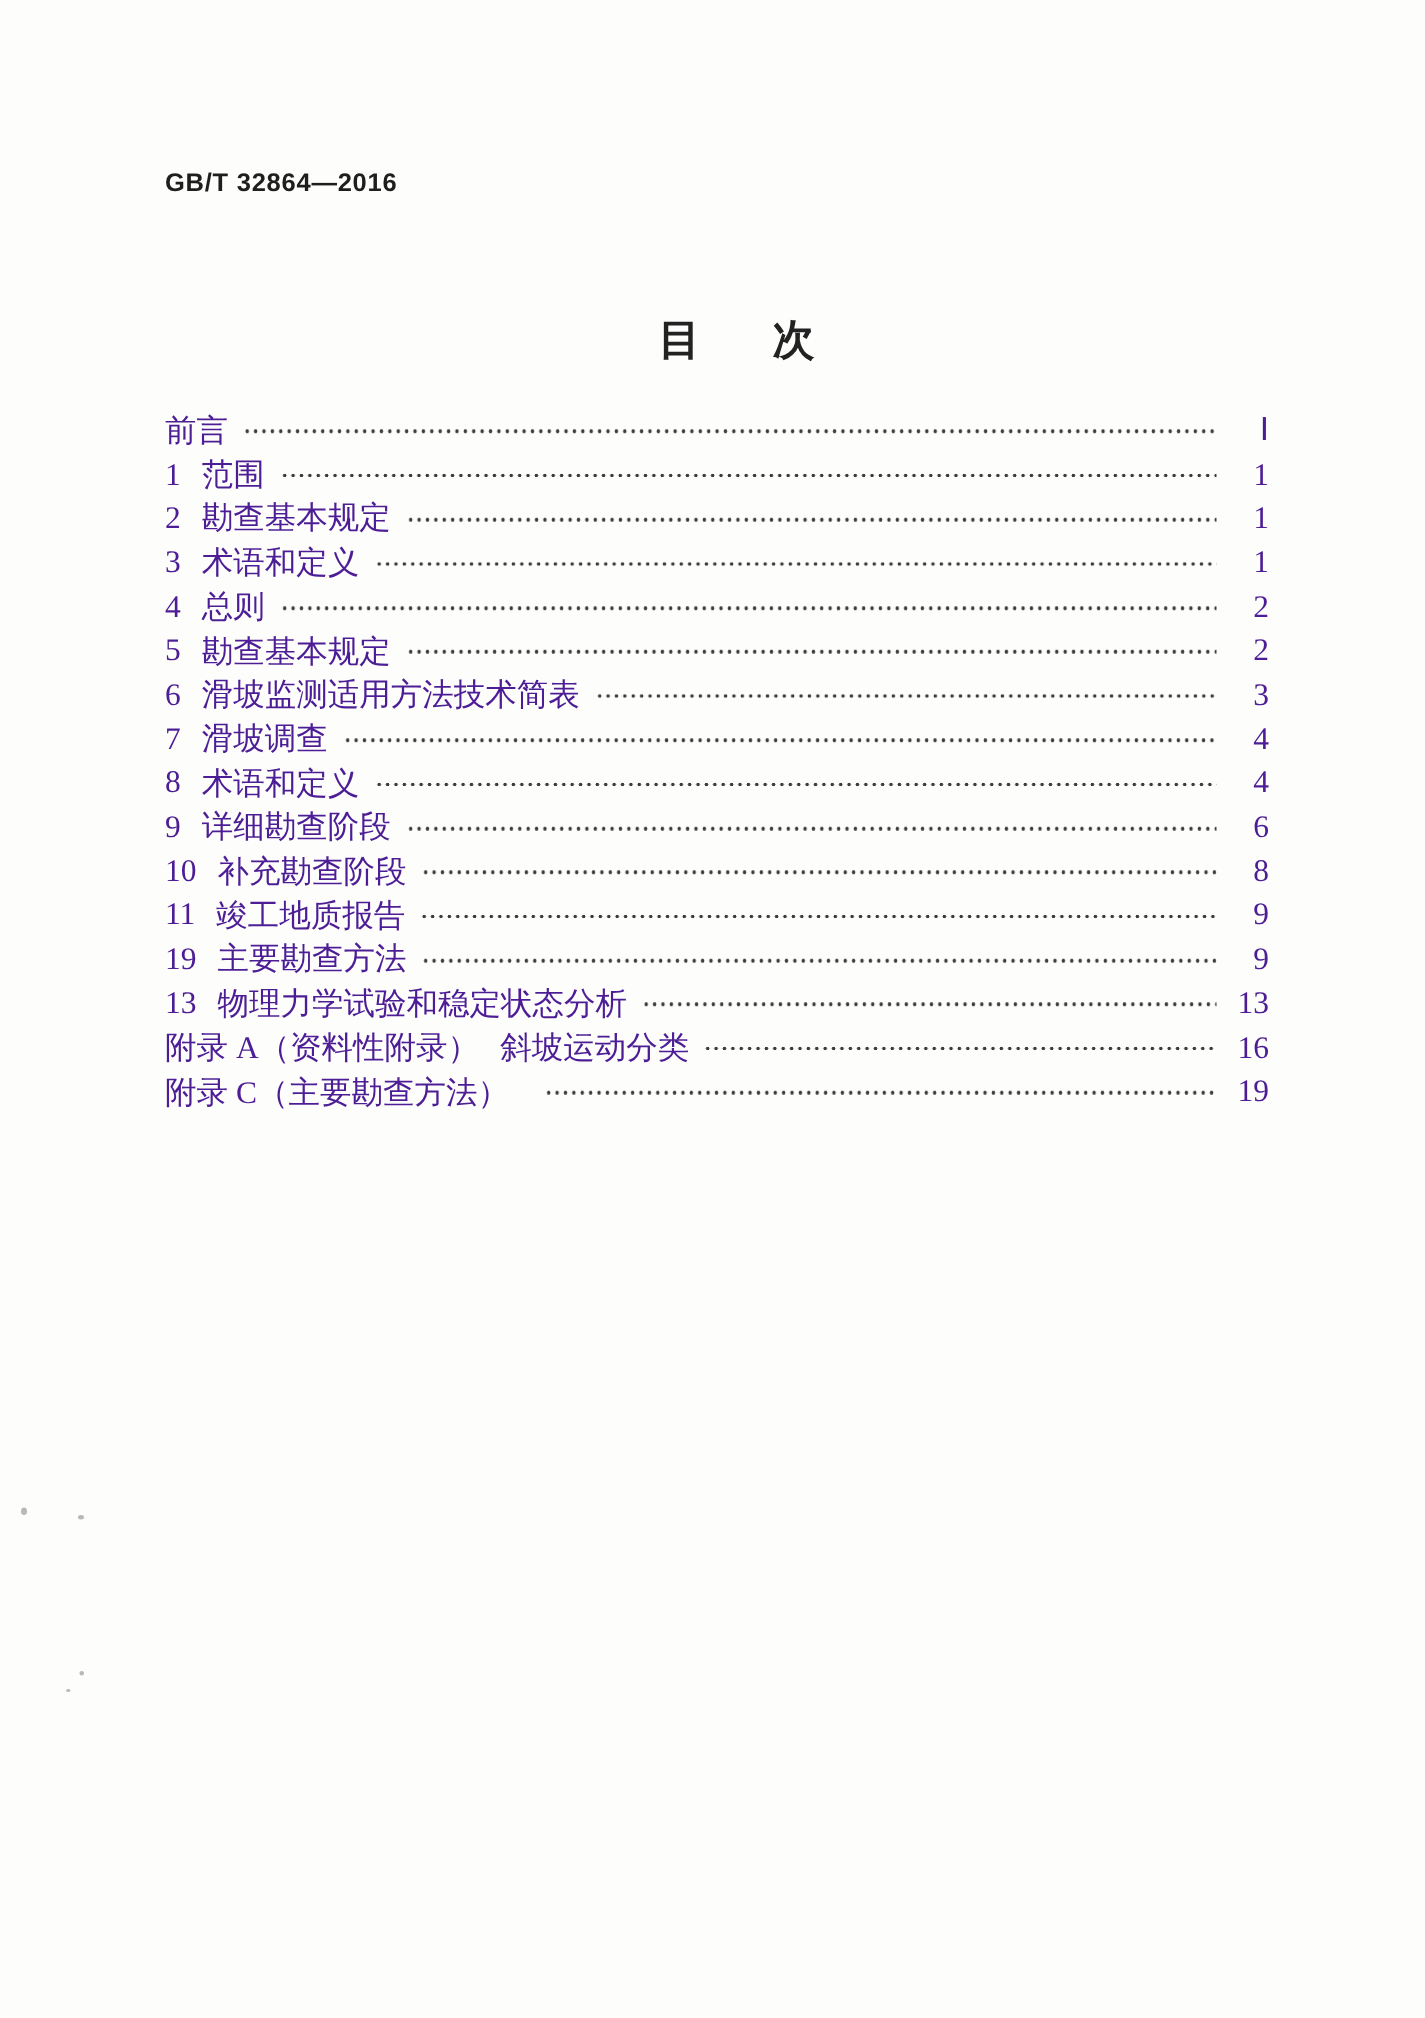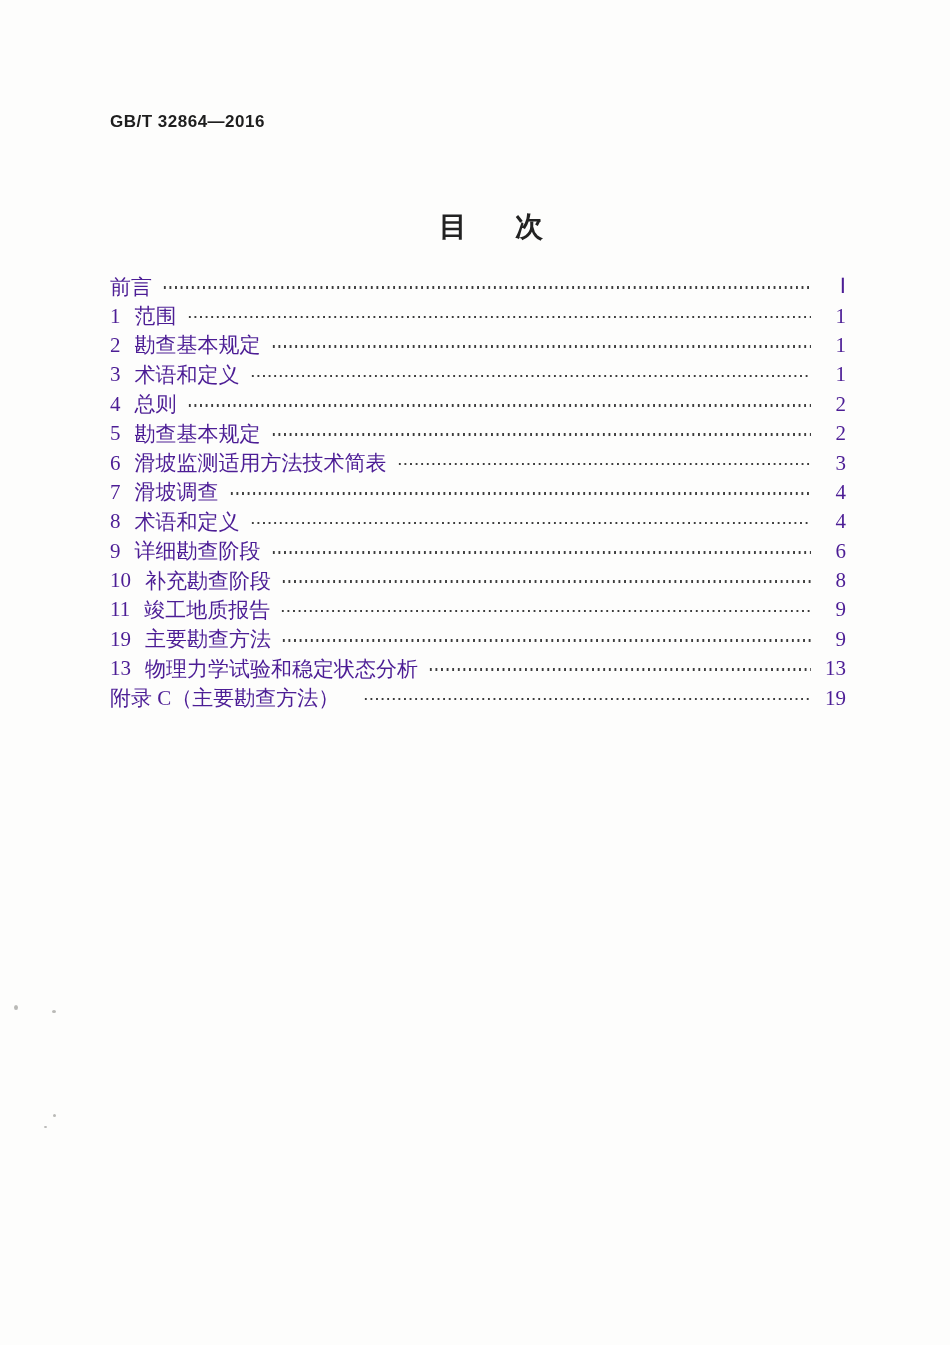--- a/index.html
+++ b/index.html
@@ -179,20 +179,26 @@
       <span class="toc-page">9</span>
     </div>
 
     <div class="toc-row">
       <span class="toc-no">13</span>
       <span class="toc-title">物理力学试验和稳定状态分析</span>
       <span class="toc-leader"></span>
       <span class="toc-page">13</span>
     </div>
 
+    <div class="toc-row">
+      <span class="toc-no">附录 A（资料性附录）</span>
+      <span class="toc-title">斜坡运动分类</span>
+      <span class="toc-leader"></span>
+      <span class="toc-page">16</span>
+    </div>
 
 
     <div class="toc-row">
       <span class="toc-no">附录 C（主要勘查方法）</span>
       <span class="toc-leader"></span>
       <span class="toc-page">19</span>
     </div>
 
 
   </div>

